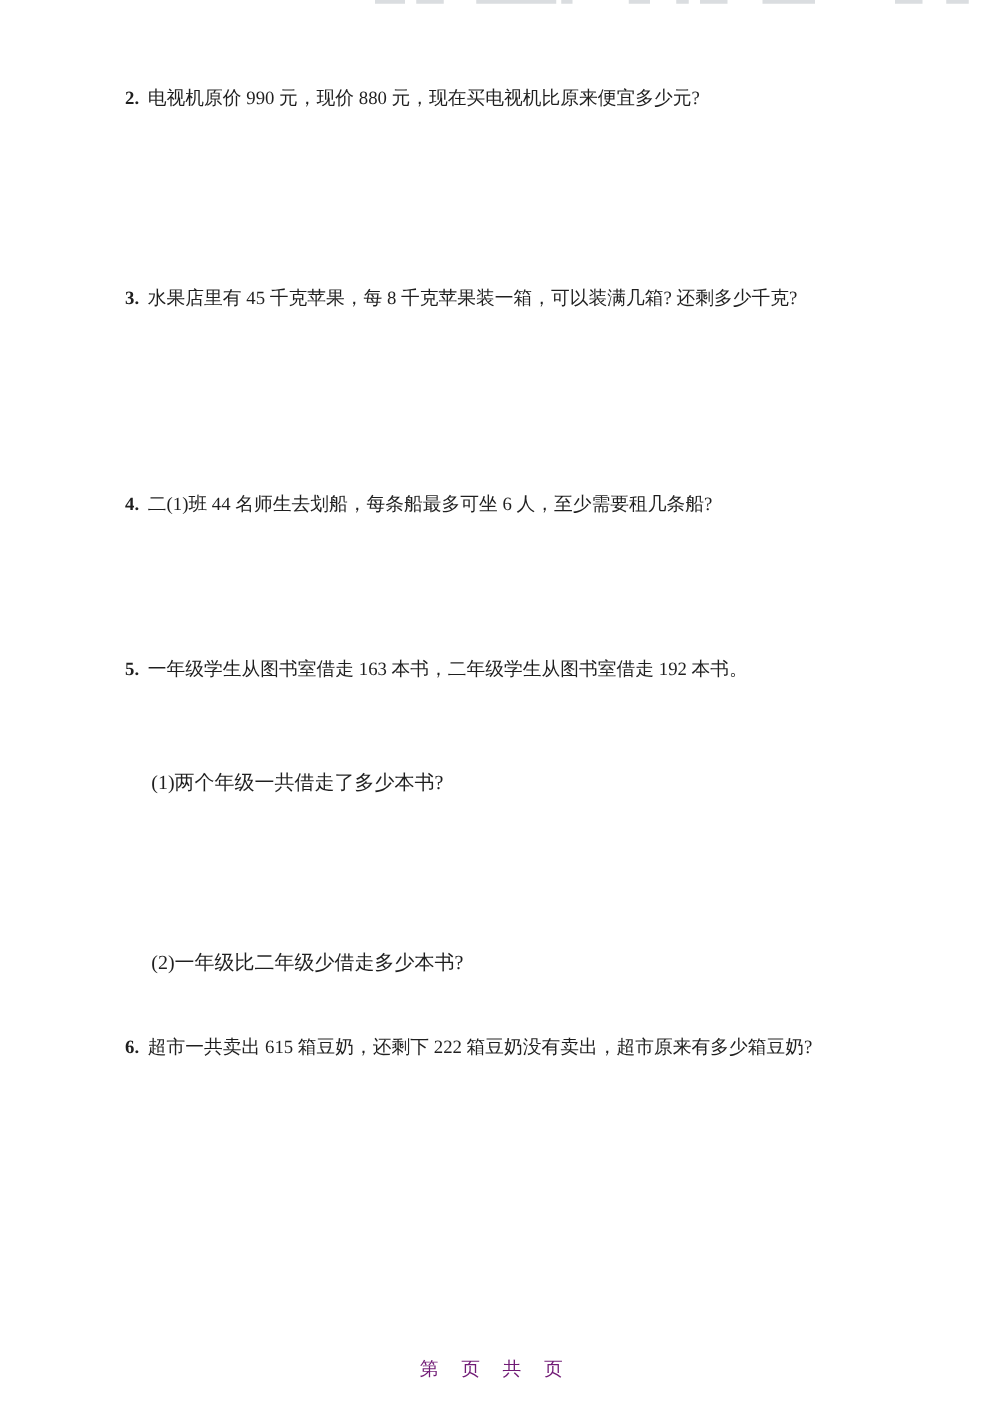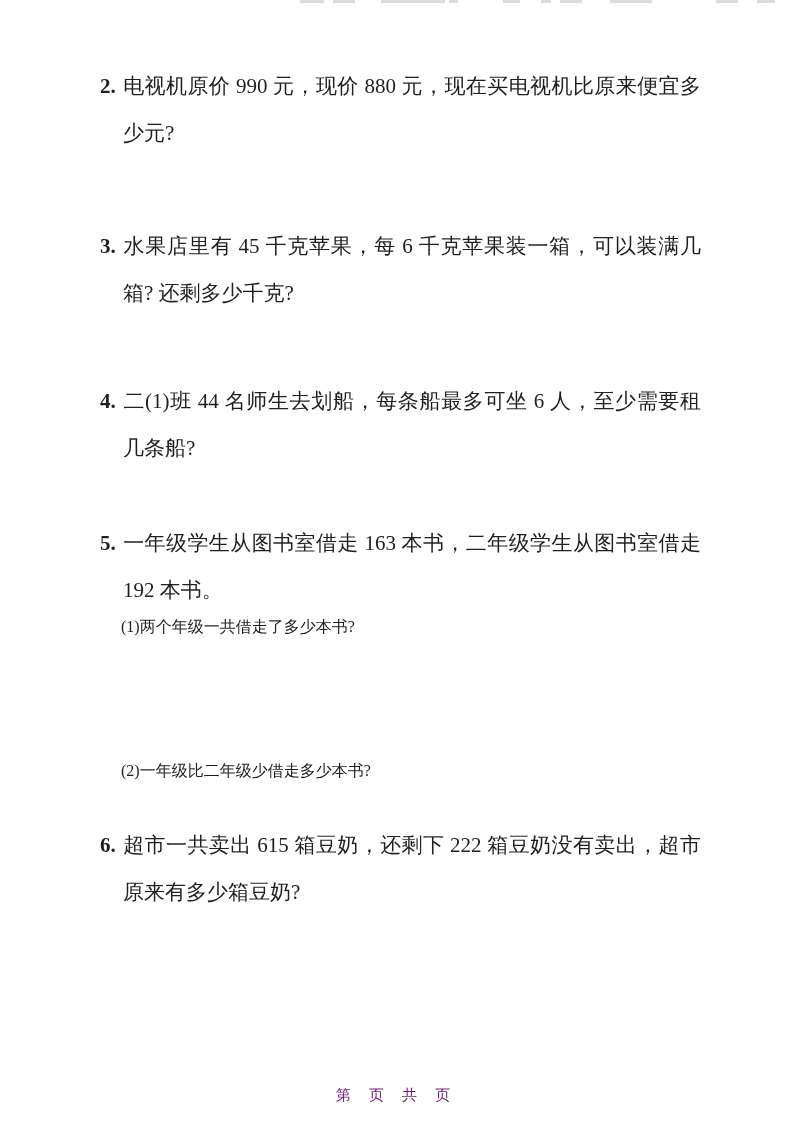--- a/index.html
+++ b/index.html
@@ -23,22 +23,22 @@
   .artifact {
     position: absolute;
     top: 0;
     height: 3px;
     background: #dadde0;
   }
   .problem {
     position: absolute;
     left: 100px;
     width: 601px;
-    font-size: 21px;
-    line-height: 47px;
+    font-size: 15px;
+    line-height: 33px;
   }
   .ptext {
     margin: 0;
     padding-left: 23px;
     text-indent: -23px;
     text-align: justify;
   }
   .pnum {
     font-weight: bold;
     margin-right: 7px;
@@ -79,24 +79,24 @@
       <div class="artifact" style="left: 610px; width: 42px;"></div>
       <div class="artifact" style="left: 716px; width: 22px;"></div>
       <div class="artifact" style="left: 757px; width: 18px;"></div>
     </div>
 
   <div class="problem" style="top:63px">
     <p class="ptext"><span class="pnum">2.</span><span>电视机原价 990 元，现价 880 元，现在买电视机比原来便宜多少元?</span></p>
   </div>
 
   <div class="problem" style="top:223px">
-    <p class="ptext"><span class="pnum">3.</span><span>水果店里有 45 千克苹果，每 6 千克苹果装一箱，可以装满几箱? 还剩多少千克?</span></p>
+    <p class="ptext"><span class="pnum">3.</span><span>水果店里有 45 千克苹果，每 8 千克苹果装一箱，可以装满几箱? 还剩多少千克?</span></p>
   </div>
 
-  <div class="problem" style="top:378px">
+  <div class="problem" style="top:388px">
     <p class="ptext"><span class="pnum">4.</span><span>二(1)班 44 名师生去划船，每条船最多可坐 6 人，至少需要租几条船?</span></p>
   </div>
 
   <div class="problem" style="top:520px">
     <p class="ptext"><span class="pnum">5.</span><span>一年级学生从图书室借走 163 本书，二年级学生从图书室借走 192 本书。</span></p>
   </div>
 
   <div class="subpart" style="top:608px">
     <p>(1)两个年级一共借走了多少本书?</p>
   </div>

